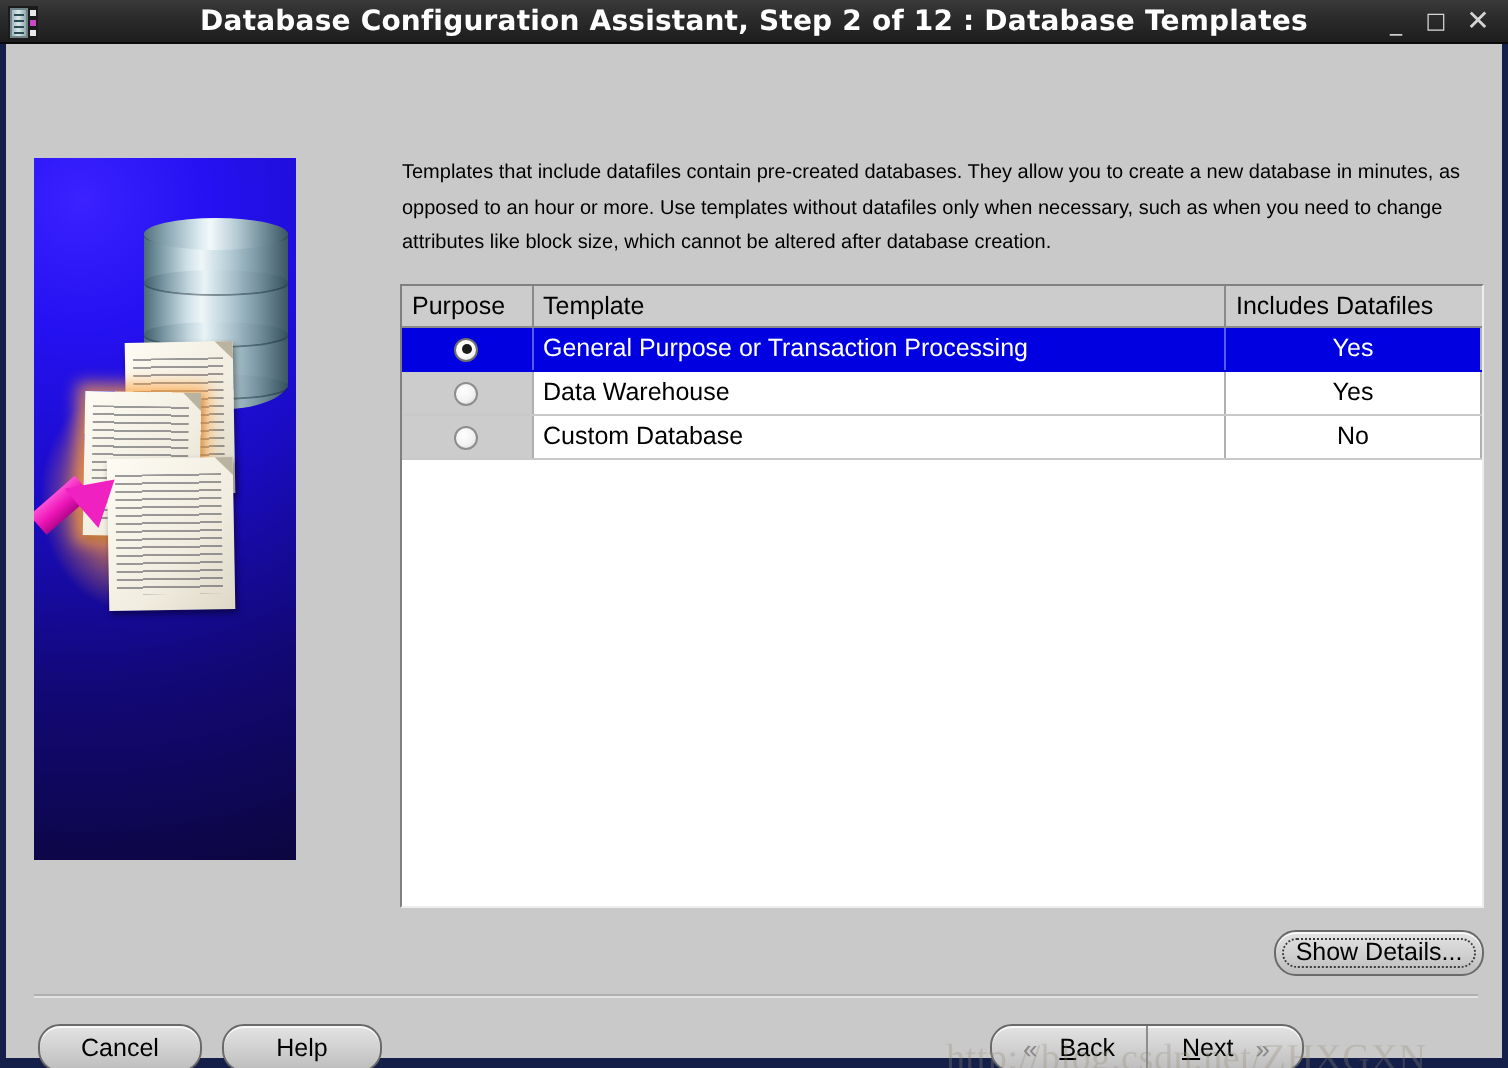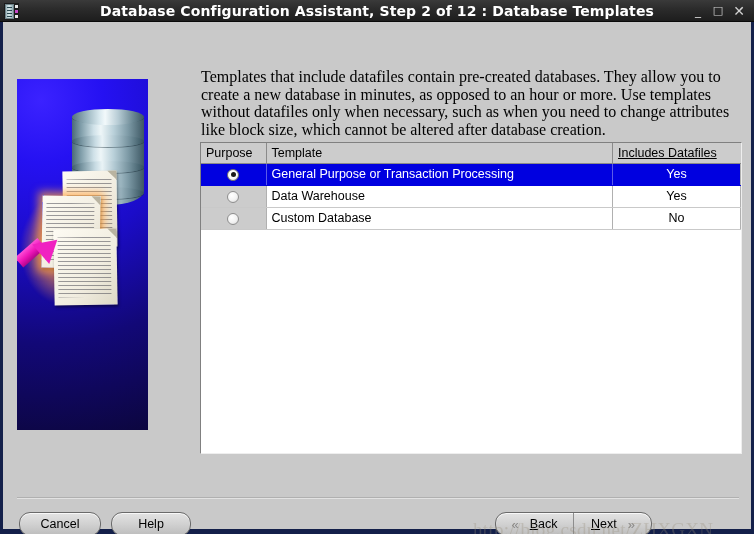--- a/index.html
+++ b/index.html
@@ -199,26 +199,26 @@
     width: 0; height: 0;
     border-left: 13px solid transparent;
     border-right: 13px solid transparent;
     border-bottom: 22px solid #f021c1;
     transform: rotate(49deg);
   }
 
   
   #description {
     position: absolute;
-    left: 198px; top: 46px;
+    left: 198px; top: 56px;
     width: 543px;
-    font-size: 16px;
+    font-size: 10px;
     color: #000000;
     line-height: 17.5px;
-    font-family: Liberation Serif, serif;
+    font-family: Liberation Sans, sans-serif;
   }
 
   
   #table-panel {
     position: absolute;
     left: 197px; top: 120px;
     width: 542px; height: 312px;
     background: #ffffff;
     border-top: 1px solid #808080;
     border-left: 1px solid #808080;
@@ -238,21 +238,21 @@
     background: #cccccc;
     border-right: 1px solid #8a8a8a;
     border-bottom: 1px solid #8a8a8a;
     font-weight: normal;
     text-align: left;
     padding: 0 0 0 5px;
     color: #000000;
     box-sizing: border-box;
   }
   table.tbl th.th-sel { width: 65px; }
-  table.tbl th.th-inc { width: 128px; border-right: none; text-decoration: underline; }
+  table.tbl th.th-inc { width: 128px; border-right: none; }
   table.tbl td {
     height: 22px;
     border-right: 1px solid #b0b0b0;
     border-bottom: 1px solid #c9c9c9;
     padding: 0 5px;
     color: #000000;
     box-sizing: border-box;
     white-space: nowrap;
   }
   td.c-sel {
@@ -452,20 +452,24 @@
             <td class="c-sel">
               <span class="radio"></span>
             </td>
             <td class="c-tpl">Custom Database</td>
             <td class="c-inc">No</td>
           </tr>
         </tbody>
       </table>
     </div>
 
+    <div class="btn" id="btn-details">
+      <div class="focus"></div>
+      <span class="lbl">Show Details...</span>
+    </div>
 
     <div id="divider"></div>
 
     <div class="btn" id="btn-cancel">
       <span>Cancel</span>
     </div>
     <div class="btn" id="btn-help">
       <span>Help</span>
     </div>
 

